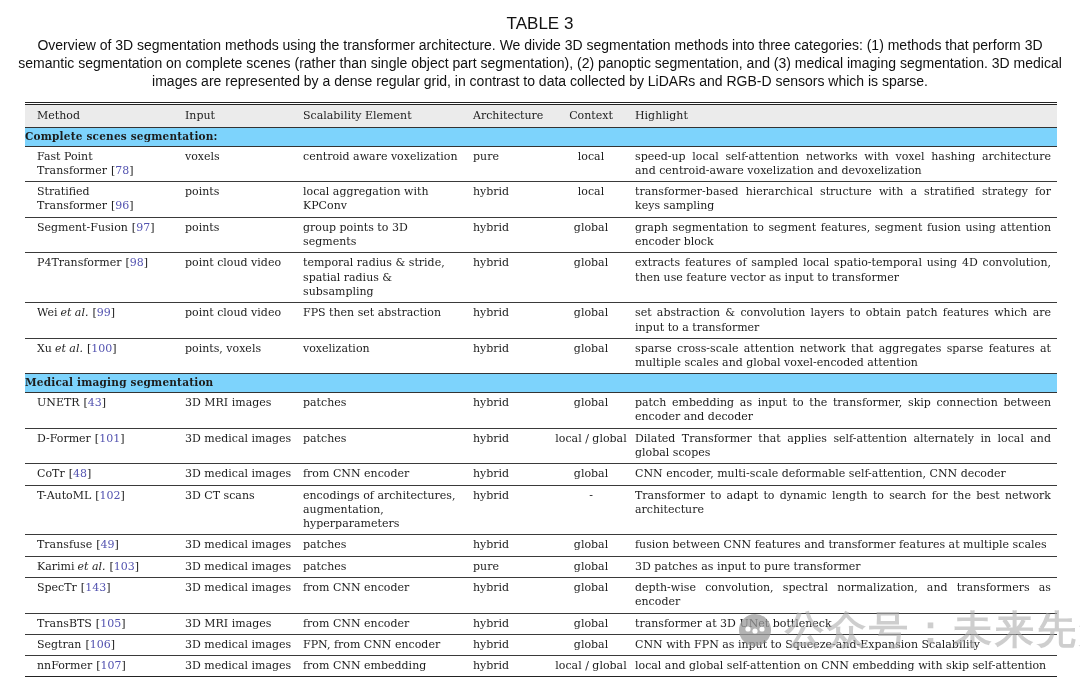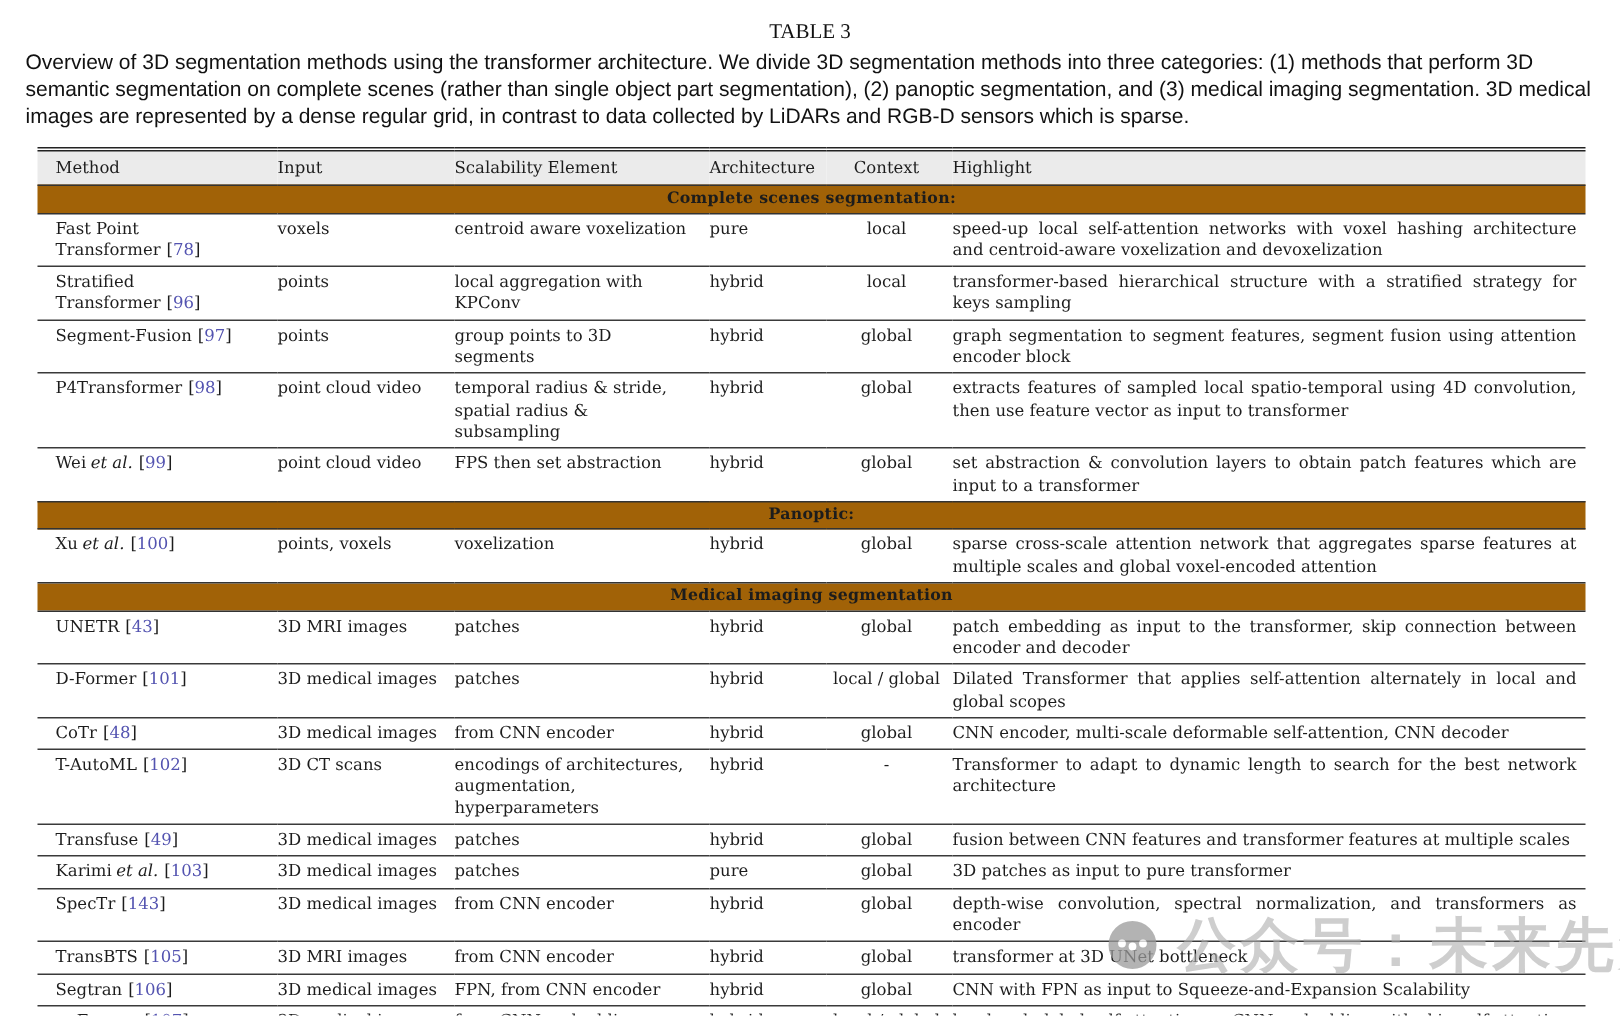--- a/index.html
+++ b/index.html
@@ -1,39 +1,39 @@
 <!DOCTYPE html>
 <html><head>
 <meta charset="utf-8">
 <style>
   html,body{margin:0;padding:0;}
   body{
     width:1080px;height:677px;background:#ffffff;overflow:hidden;position:relative;
     font-family:"DejaVu Serif",serif;color:#1c1c1c;
   }
   .title{
-    font-family:Liberation Serif, serif;font-size:14px;text-align:center;
+    font-family:Liberation Sans, sans-serif;font-size:17px;text-align:center;
     margin-top:14px;color:#111;
   }
   .caption{
-    font-family:"Liberation Sans",sans-serif;font-size:14px;
+    font-family:"Liberation Sans",sans-serif;font-size:14px;text-align:center;
     max-width:1046px;margin:2px auto 0;line-height:1.29;color:#111;
   }
   table.methods{
     border-collapse:collapse;table-layout:fixed;width:1032px;margin:12px 0 0 25px;
     border-top:3px double #222;border-bottom:2px solid #222;font-size:11px;
   }
   th{
     font-weight:normal;background:#ebebeb;text-align:left;
     padding:4px 8px 4px 0;border-bottom:1px solid #333;line-height:1.25;
   }
   th.first, td.first{padding-left:12px;}
   th.ctx, td.ctx{text-align:center;padding-left:0;padding-right:4px;}
   tr.section-row td{
-    background:#a16207;font-weight:bold;text-align:center;
+    background:#7dd3fc;font-weight:bold;text-align:left;
     padding:2px 0;border-top:1px solid #333;border-bottom:1px solid #333;
     font-size:10.5px;letter-spacing:.2px;
   }
   td{
     vertical-align:top;padding:3px 10px 3px 0;border-top:1px solid #3a3a3a;
     line-height:1.3;
   }
   td.hl{text-align:justify;padding-right:6px;}
   .etal{font-style:italic;margin-left:3px;}
   .cite{margin-left:4px;white-space:nowrap;}
@@ -110,23 +110,20 @@
         <td class="hl"><span>extracts features of sampled local spatio-temporal using 4D convolution, then use feature vector as input to transformer</span></td>
       </tr>
       <tr class="data-row">
         <td class="first method"><span class="mname">Wei</span><span class="etal">et al.</span><span class="cite"><span class="bracket">[</span><span class="refnum">99</span><span class="bracket">]</span></span></td>
         <td>point cloud video</td>
         <td>FPS then set abstraction</td>
         <td>hybrid</td>
         <td class="ctx">global</td>
         <td class="hl"><span>set abstraction &amp; convolution layers to obtain patch features which are input to a transformer</span></td>
       </tr>
-      <tr class="section-row">
-        <td colspan="6">Panoptic:</td>
-      </tr>
       <tr class="data-row">
         <td class="first method"><span class="mname">Xu</span><span class="etal">et al.</span><span class="cite"><span class="bracket">[</span><span class="refnum">100</span><span class="bracket">]</span></span></td>
         <td>points, voxels</td>
         <td>voxelization</td>
         <td>hybrid</td>
         <td class="ctx">global</td>
         <td class="hl"><span>sparse cross-scale attention network that aggregates sparse features at multiple scales and global voxel-encoded attention</span></td>
       </tr>
       <tr class="section-row">
         <td colspan="6">Medical imaging segmentation</td>

